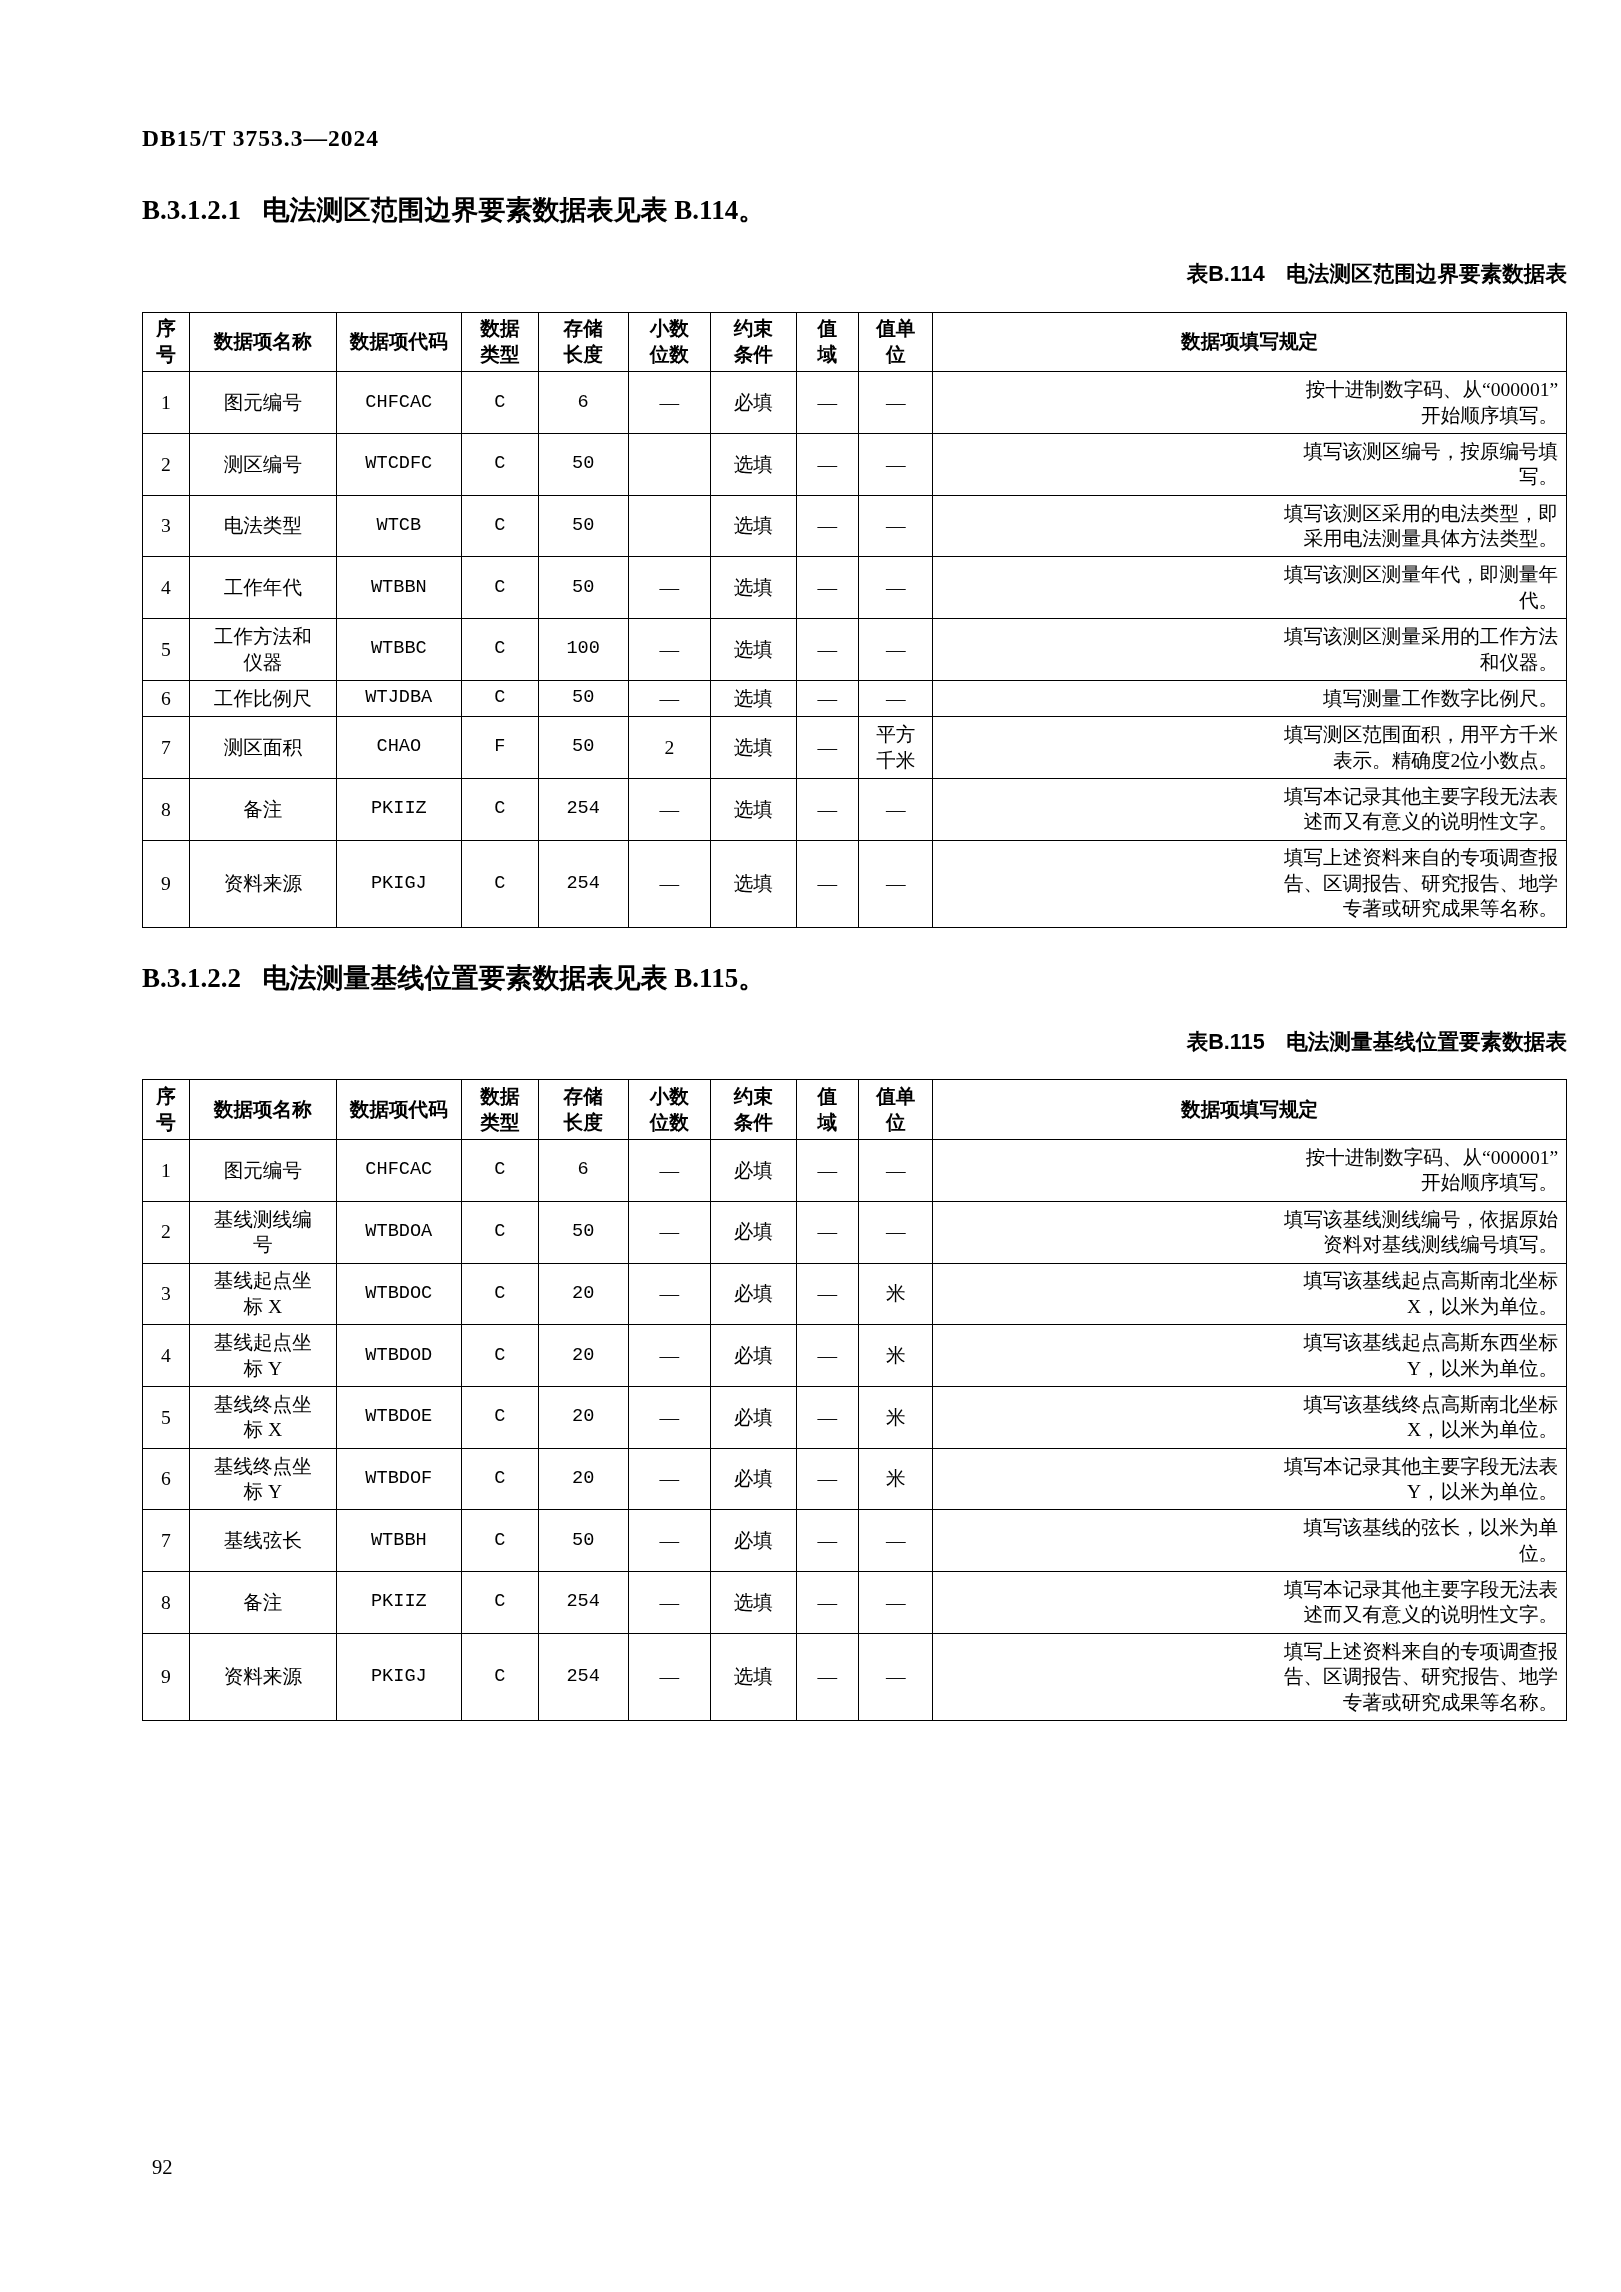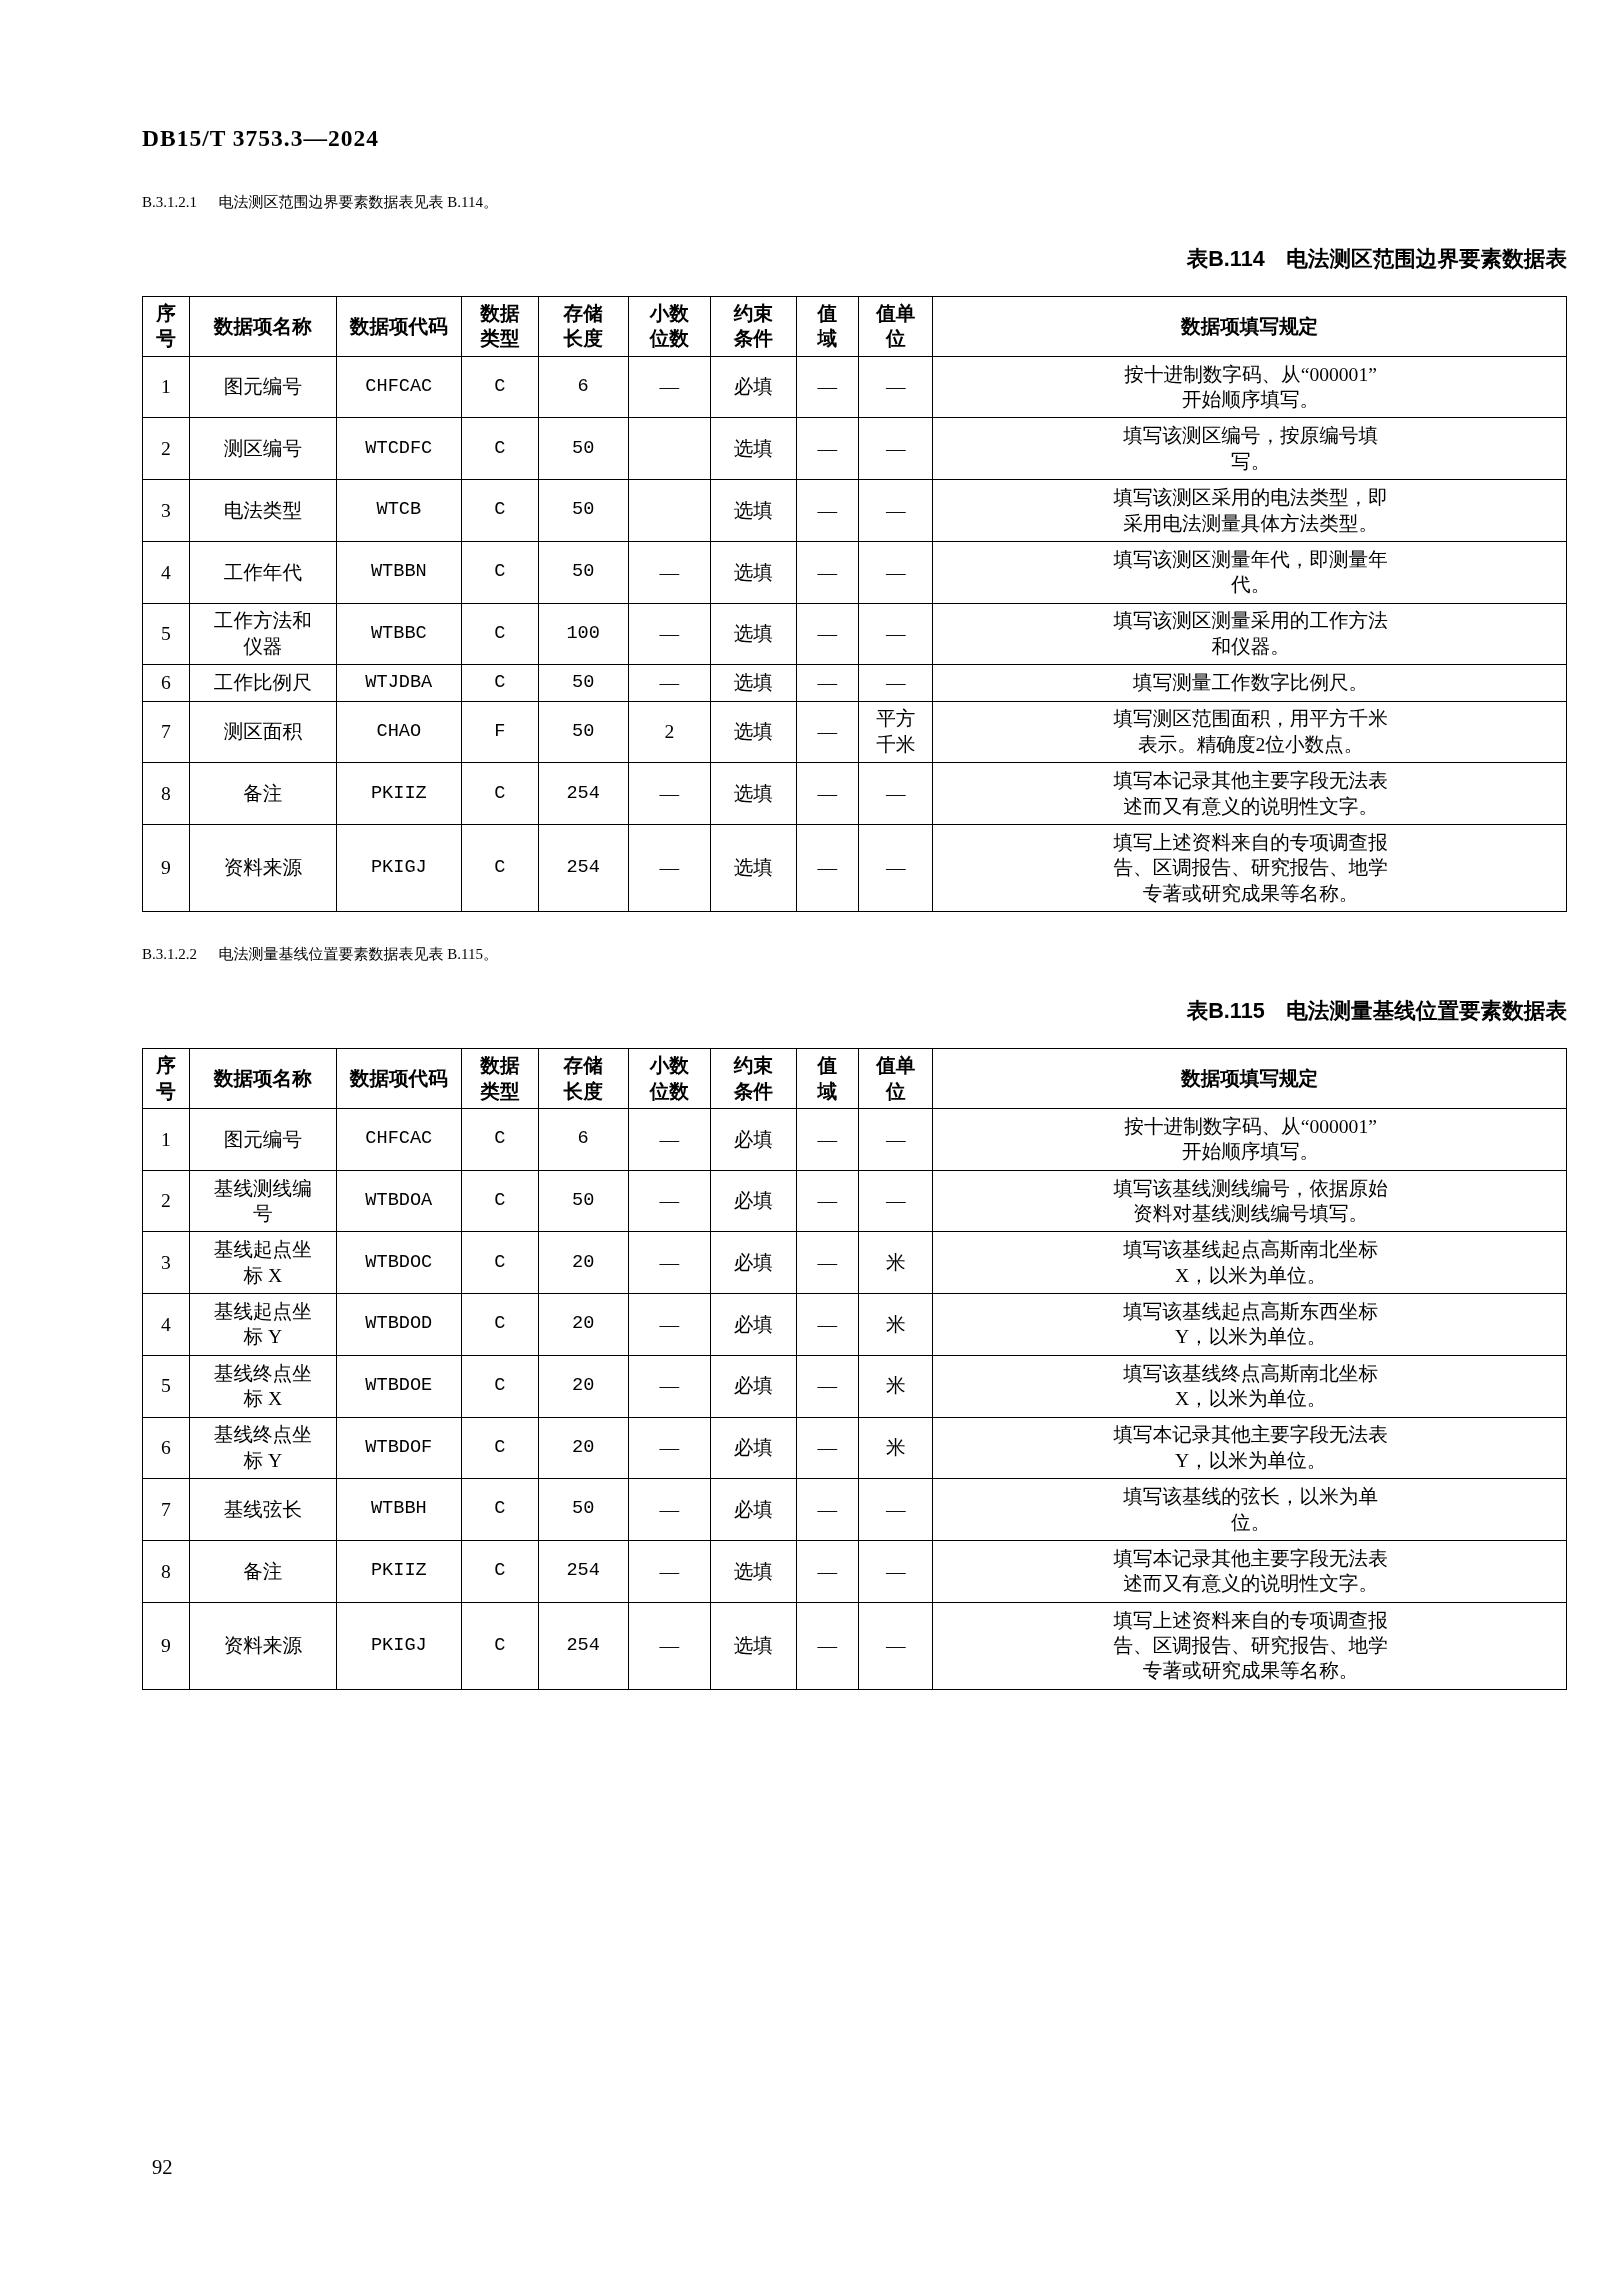--- a/index.html
+++ b/index.html
@@ -20,22 +20,23 @@
     margin-left: 44px;
   }
   .doc-code {
     font-size: 23.5px;
     font-weight: bold;
     letter-spacing: 1px;
     font-family: "Liberation Serif", serif;
   }
   .section-heading {
     margin-top: 41px;
-    font-size: 15px;
+    font-size: 27px;
     line-height: 1.3;
+    font-weight: bold;
   }
   .sec-num { margin-right: 21.6px; }
   .table-title {
     margin: 31px 0 23.5px 0;
     text-align: right;
     font-size: 21.6px;
     font-weight: bold;
     font-family: "Liberation Sans", sans-serif;
   }
   table.data-table {
@@ -60,21 +61,21 @@
     font-size: 19.6px;
     padding: 3.9px 2px;
   }
   table.data-table td.col2,
   table.data-table td.col3,
   table.data-table td.col4 {
     font-family: "Liberation Mono", monospace;
     font-size: 18.6px;
   }
   table.data-table td.col9 {
-    text-align: center;
+    text-align: right;
     padding-left: 9.8px;
     padding-right: 7.8px;
   }
   .section-gap { margin-top: 33px; }
   .page-number {
     position: absolute;
     left: 108px;
     top: 2156px;
     font-size: 20.6px;
   }

